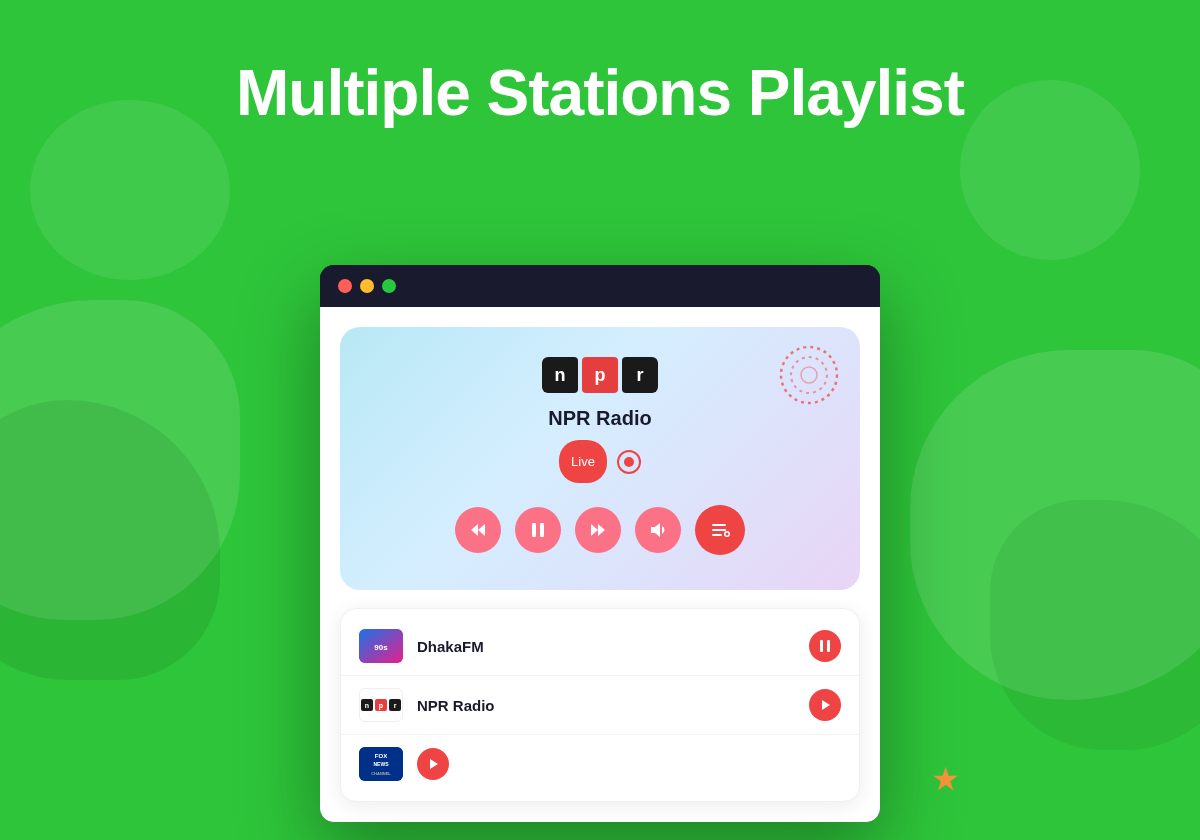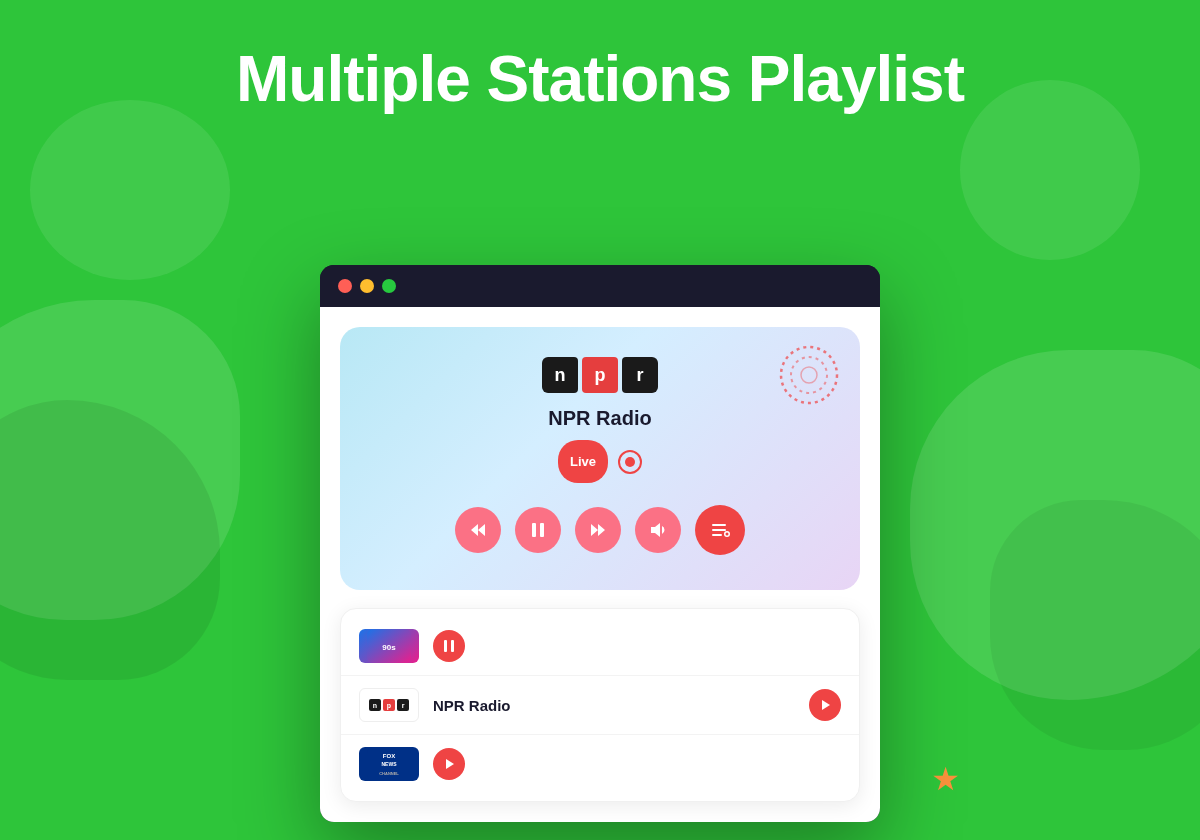--- a/index.html
+++ b/index.html
@@ -24,21 +24,21 @@
     .blob3 { width: 350px; height: 350px; top: 350px; right: -60px; border-radius: 50% 40% 60% 50%; }
     .blob4 { width: 250px; height: 250px; top: 500px; right: -40px; border-radius: 40% 60% 50% 50%; background: rgba(0,0,0,0.06); }
     .blob5 { width: 200px; height: 180px; top: 100px; left: 30px; border-radius: 50%; background: rgba(255,255,255,0.09); }
     .blob6 { width: 180px; height: 180px; top: 80px; right: 60px; border-radius: 50%; background: rgba(255,255,255,0.09); }
 
     
     .header {
       position: relative;
       z-index: 10;
       text-align: center;
-      padding-top: 44px;
+      padding-top: 58px;
     }
     .header h1 {
       font-size: 64px;
       font-weight: 900;
       color: white;
       line-height: 1.1;
       letter-spacing: -1px;
     }
     .header p {
       font-size: 26px;
@@ -125,21 +125,21 @@
       display: flex;
       align-items: center;
       justify-content: center;
       gap: 10px;
       margin-bottom: 22px;
     }
     .live-badge {
       background: #ef4444;
       color: white;
       font-size: 13px;
-      font-weight: 700;
+      font-weight: 400;
       padding: 14px 12px;
       border-radius: 20px;
     }
     .record-btn {
       width: 24px; height: 24px;
       border-radius: 50%;
       border: 2px solid #ef4444;
       display: flex; align-items: center; justify-content: center;
       cursor: pointer;
     }
@@ -189,21 +189,21 @@
       padding: 12px 18px;
       gap: 14px;
       cursor: pointer;
       transition: background 0.15s;
     }
     .playlist-item + .playlist-item {
       border-top: 1px solid #f3f3f3;
     }
 
     .station-logo {
-      width: 60px; height: 34px;
+      width: 44px; height: 34px;
       border-radius: 6px;
       display: flex; align-items: center; justify-content: center;
       overflow: hidden;
       flex-shrink: 0;
     }
     .dhaka-logo {
       background: linear-gradient(135deg, #1a73e8, #e91e8c);
       font-size: 8px;
       color: white;
       font-weight: 900;
@@ -409,20 +409,21 @@
               <defs>
                 <linearGradient id="dg" x1="0" y1="0" x2="1" y2="1">
                   <stop offset="0%" stop-color="#1a73e8"></stop>
                   <stop offset="100%" stop-color="#e91e8c"></stop>
                 </linearGradient>
               </defs>
               <rect width="44" height="34" rx="6" fill="url(#dg)"></rect>
               <text x="22" y="21" text-anchor="middle" fill="white" font-size="8" font-weight="900" font-family="Arial">90s</text>
             </svg>
           </div>
+          <span class="station-label">DhakaFM</span>
           <div class="play-btn-small pause-btn-small">
             <svg width="14" height="14" viewBox="0 0 14 14" fill="white">
               <rect x="2" y="1" width="3" height="12" rx="1"></rect>
               <rect x="9" y="1" width="3" height="12" rx="1"></rect>
             </svg>
           </div>
         </div>
 
         <div class="playlist-item">
           <div class="station-logo" style="background:#fff;border:1px solid #eee;">

